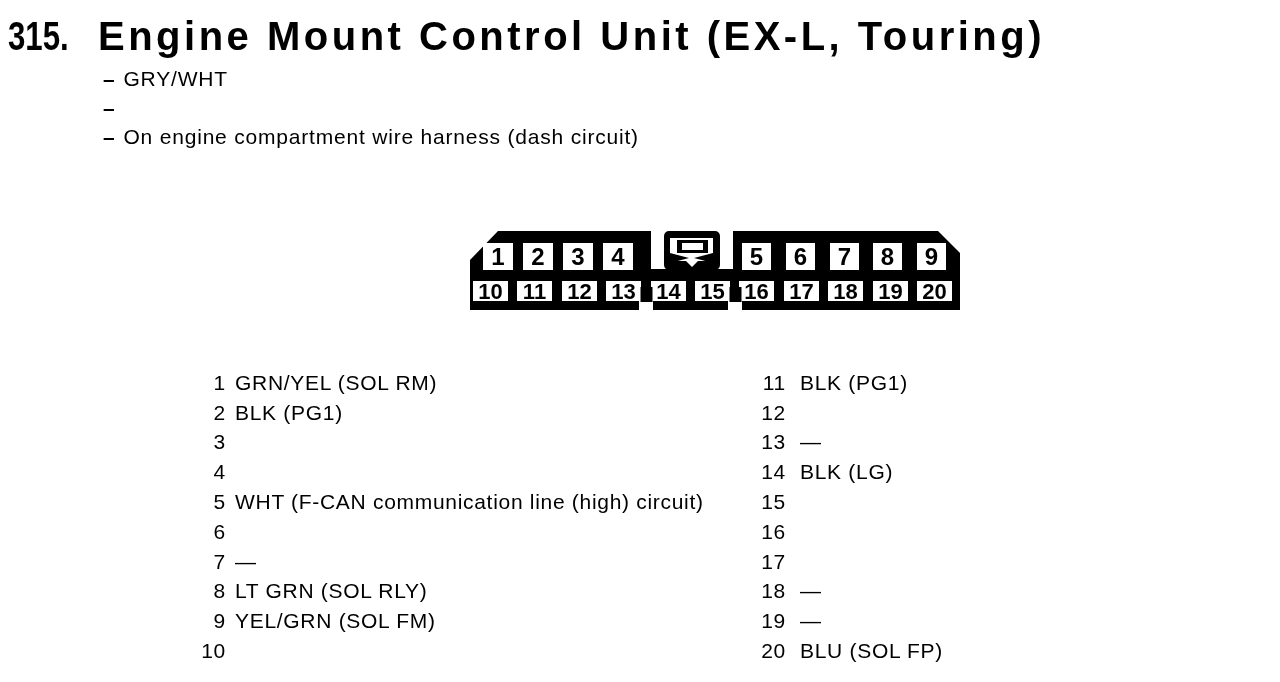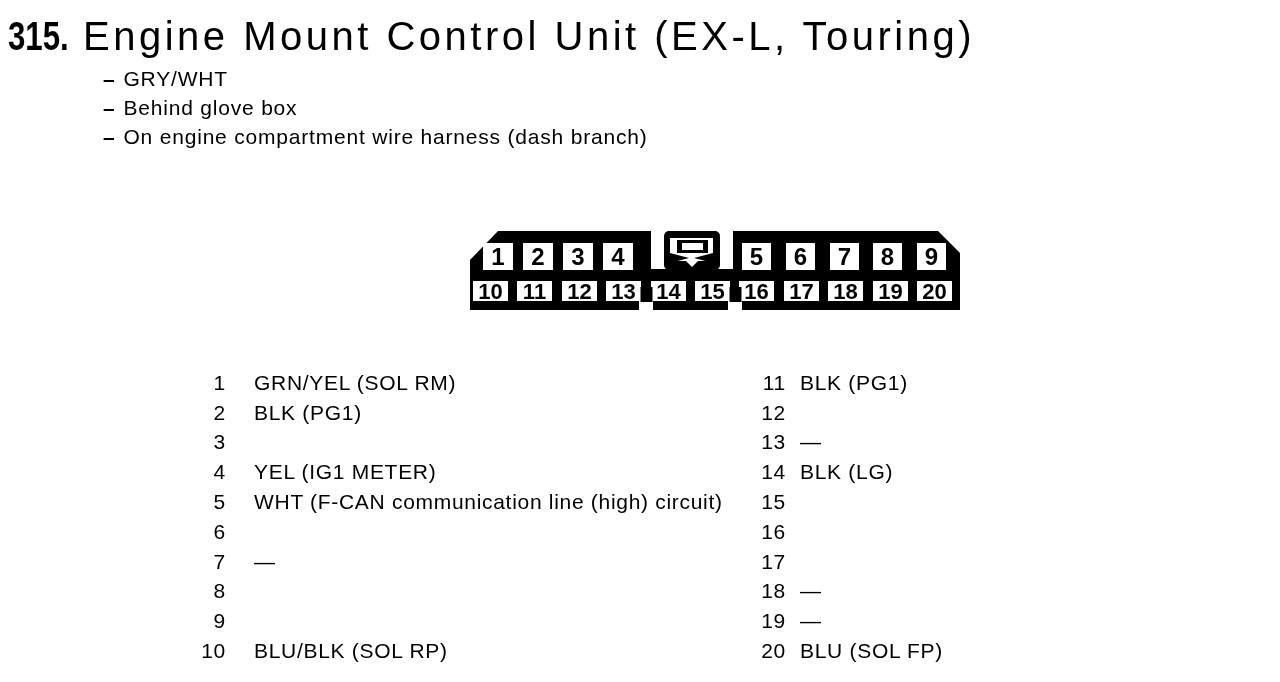--- a/index.html
+++ b/index.html
@@ -10,67 +10,66 @@
     color:#000;
     overflow:hidden;
   }
   .sec-num{
     position:absolute; left:8px; top:14px;
     font-size:40px; font-weight:bold;
     transform:scaleX(0.78); transform-origin:left top;
     white-space:nowrap;
   }
   .sec-title{
-    position:absolute; left:83px; top:14px;
-    font-size:40px; font-weight:normal; letter-spacing:3.5px;
+    position:absolute; left:98px; top:14px;
+    font-size:40px; font-weight:bold; letter-spacing:3.5px;
     white-space:nowrap;
   }
   .notes{
     position:absolute; left:103px; top:64px;
     list-style:none;
   }
   .note{
     height:29.3px; display:flex; align-items:center;
     font-size:21px; letter-spacing:0.8px; white-space:nowrap;
   }
   .note .dash{ margin-right:8px; font-weight:bold; }
   .connector-wrap{ position:absolute; left:465px; top:231px; width:498px; height:80px; }
   .pins{ position:absolute; top:368px; }
   .pins-left{ left:194px; }
   .pins-right{ left:754px; }
   .pin-row{
     height:29.8px; display:flex; align-items:center;
     font-size:21px; letter-spacing:0.7px; white-space:nowrap;
   }
   .pin-num{ width:32px; text-align:right; flex:none; }
-  .pin-desc{ margin-left:28px; }
+  .pin-desc{ margin-left:9px; }
   .pins-right .pin-desc{ margin-left:14px; }
   svg text{
     font-family:"Liberation Sans", sans-serif;
     font-weight:bold; fill:#000; text-anchor:middle;
   }
 </style>
 </head>
 <body>
 
 <div class="sec-num">315.</div>
 <h1 class="sec-title">Engine Mount Control Unit (EX-L, Touring)</h1>
 
 <ul class="notes">
   <li class="note">
       <span class="dash">–</span>
       <span>GRY/WHT</span>
     </li>
   <li class="note">
       <span class="dash">–</span>
-      <span>Behind glove box</span>
     </li>
   <li class="note">
       <span class="dash">–</span>
-      <span>On engine compartment wire harness (dash branch)</span>
+      <span>On engine compartment wire harness (dash circuit)</span>
     </li>
 </ul>
 
 <div class="connector-wrap">
 <svg viewBox="0 0 498 80" width="498" height="80">
 
   <path d="M33 0 H186 V38 H268 V0 H473 L495 22 V79 H5 V29 Z" fill="#000"></path>
 
   <g>
     <rect x="18" y="12" width="30" height="27" fill="#fff"></rect>
@@ -147,42 +146,42 @@
     </div>
   <div class="pin-row">
       <span class="pin-num">2</span>
       <span class="pin-desc">BLK (PG1)</span>
     </div>
   <div class="pin-row">
       <span class="pin-num">3</span>
     </div>
   <div class="pin-row">
       <span class="pin-num">4</span>
-      <span class="pin-desc">YEL (IG1 METER)</span>
     </div>
   <div class="pin-row">
       <span class="pin-num">5</span>
       <span class="pin-desc">WHT (F-CAN communication line (high) circuit)</span>
     </div>
   <div class="pin-row">
       <span class="pin-num">6</span>
     </div>
   <div class="pin-row">
       <span class="pin-num">7</span>
       <span class="pin-desc">—</span>
     </div>
   <div class="pin-row">
       <span class="pin-num">8</span>
+      <span class="pin-desc">LT GRN (SOL RLY)</span>
     </div>
   <div class="pin-row">
       <span class="pin-num">9</span>
+      <span class="pin-desc">YEL/GRN (SOL FM)</span>
     </div>
   <div class="pin-row">
       <span class="pin-num">10</span>
-      <span class="pin-desc">BLU/BLK (SOL RP)</span>
     </div>
 </div>
 
 <div class="pins pins-right">
   <div class="pin-row">
       <span class="pin-num">11</span>
       <span class="pin-desc">BLK (PG1)</span>
     </div>
   <div class="pin-row">
       <span class="pin-num">12</span>

